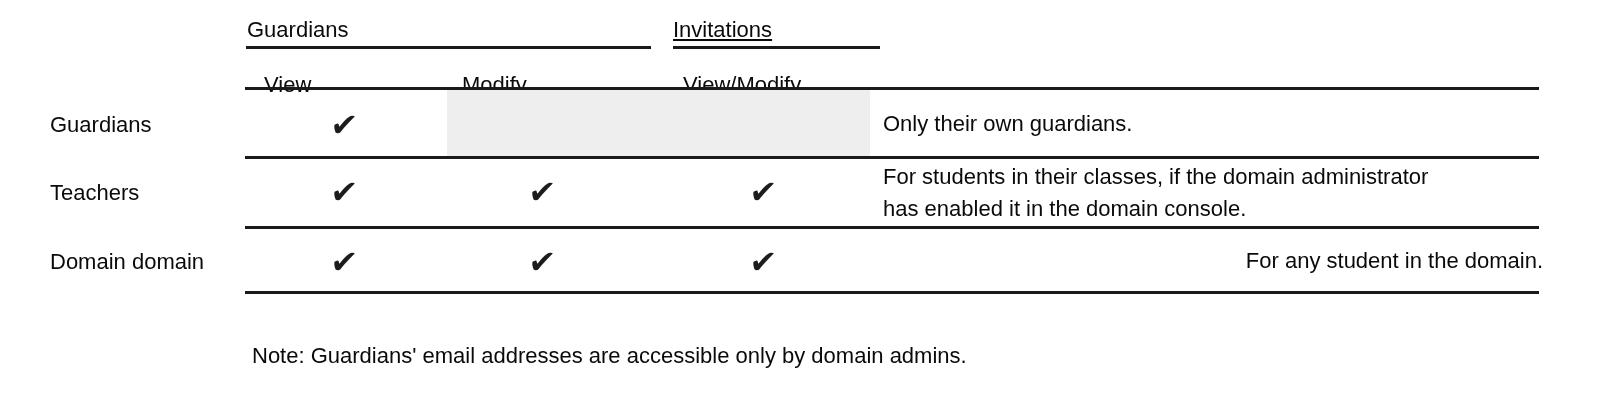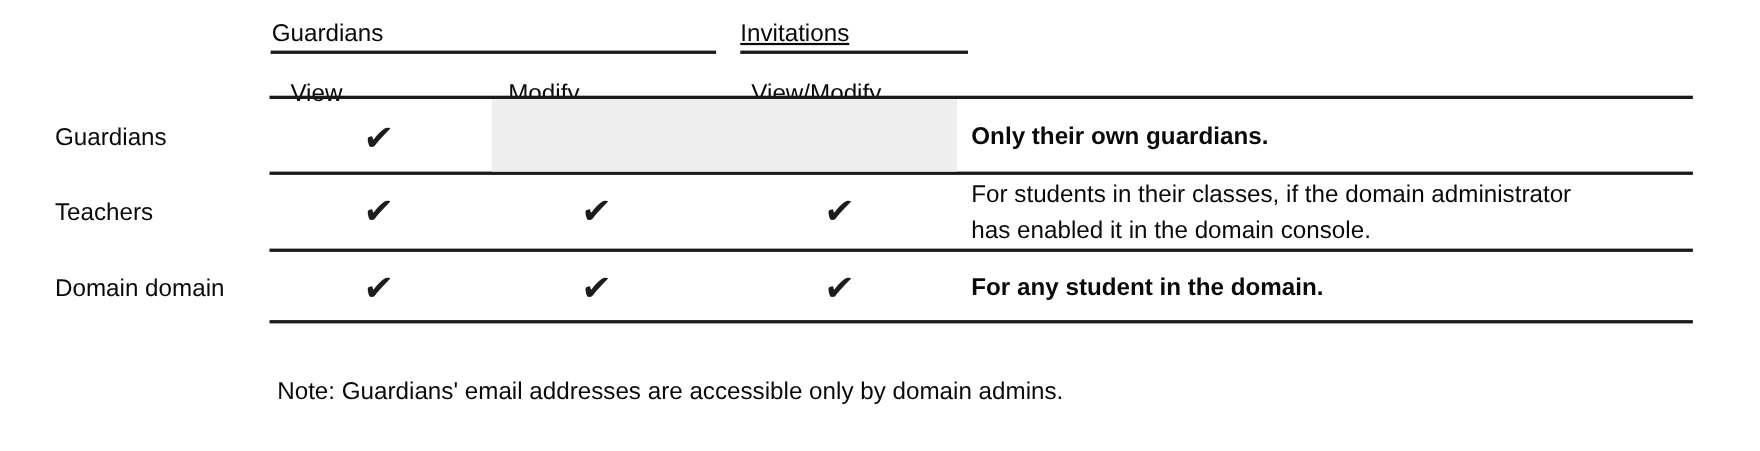--- a/index.html
+++ b/index.html
@@ -52,21 +52,20 @@
     font-size: 32px;
     font-weight: bold;
     color: #1c1c1c;
     transform: skewX(-6deg);
   }
   .note {
     position: absolute;
     left: 883px;
     width: 660px;
     line-height: 26px;
-    font-weight: bold;
   }
   .note-multi {
     position: absolute;
     left: 883px;
     width: 660px;
     line-height: 32px;
   }
   .disabled-cell {
     position: absolute;
     left: 447px;
@@ -114,17 +113,17 @@
   <div class="check" style="left:733px; top:172px;">✔</div>
   <div class="note-multi" style="top:161px;">
     <div>For students in their classes, if the domain administrator</div>
     <div>has enabled it in the domain console.</div>
   </div>
 
   <div class="row-label" style="top:249px;">Domain domain</div>
   <div class="check" style="left:314px; top:242px;">✔</div>
   <div class="check" style="left:512px; top:242px;">✔</div>
   <div class="check" style="left:733px; top:242px;">✔</div>
-  <div class="note" style="top:248px;">For any student in the domain.</div>
+  <div class="note" style="top:248px;text-align:right;">For any student in the domain.</div>
 
   <div class="footnote">Note: Guardians' email addresses are accessible only by domain admins.</div>
 
 </div>
 
 </body></html>

